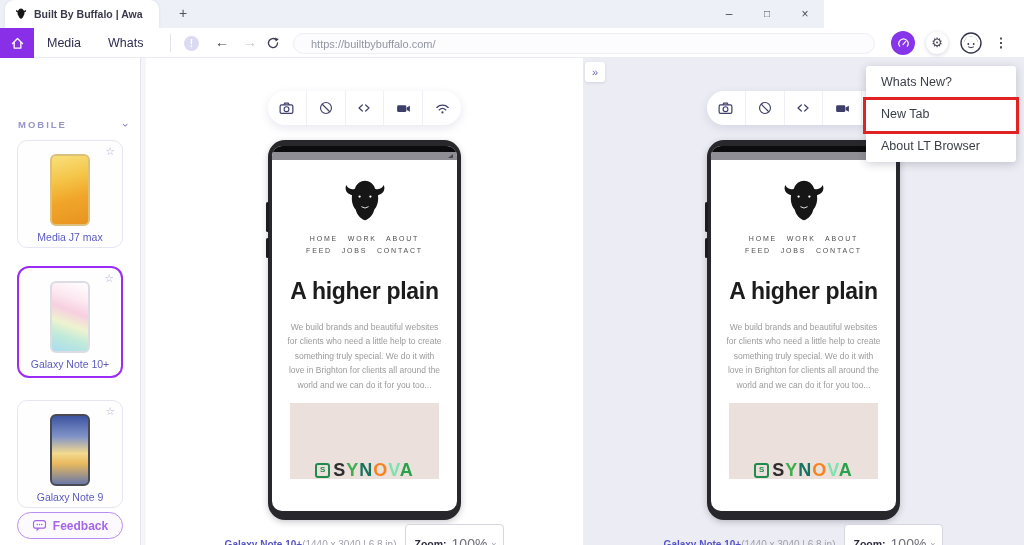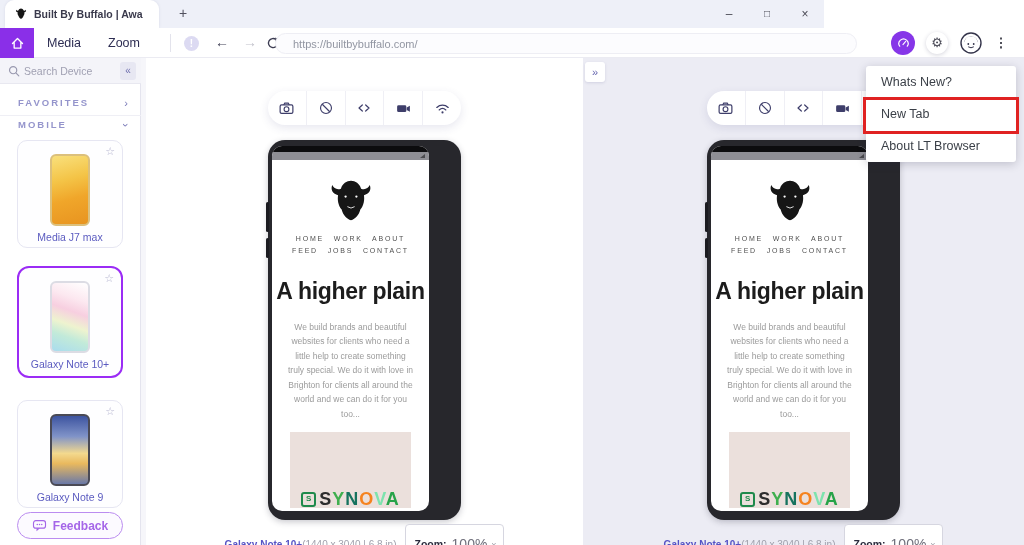--- a/index.html
+++ b/index.html
@@ -18,21 +18,21 @@
   
   .menubar { position:absolute; left:0; top:28px; width:1024px; height:30px; background:#fff; border-bottom:1px solid #ebebf2; }
   .homebtn { position:absolute; left:0; top:0; width:34px; height:30px; background:#8a2fe8; display:flex; align-items:center; justify-content:center; }
   .menuitem { position:absolute; top:0; height:30px; line-height:30px; font-size:12.5px; color:#2d2d52; }
   .mi-media { left:47px; } .mi-help { left:108px; }
   .vsep { position:absolute; left:170px; top:6px; width:1px; height:18px; background:#e3e3ec; }
   .warn { position:absolute; left:184px; top:8px; width:15px; height:15px; border-radius:50%; background:#dcdaf2; color:#fff; font-size:10px; font-weight:700; text-align:center; line-height:15px; }
   .navarrow { position:absolute; top:0; height:30px; line-height:29px; font-size:14px; color:#3c3c52; width:20px; text-align:center; }
   .na-back { left:212px; } .na-fwd { left:240px; color:#c2c2cc; }
   .na-reload { left:266px; top:8px; }
-  .urlbar { position:absolute; left:275px; top:5px; width:582px; height:21px; border-radius:11px; background:#fcfcfe; border:1px solid #eeeef4; display:flex; align-items:center; padding-left:17px; }
+  .urlbar { position:absolute; left:293px; top:5px; width:582px; height:21px; border-radius:11px; background:#fcfcfe; border:1px solid #eeeef4; display:flex; align-items:center; padding-left:17px; }
   .urlbar span { font-size:11px; color:#9296a2; }
   .ltbtn { position:absolute; left:891px; top:3px; width:24px; height:24px; border-radius:50%; background:#8636e8; display:flex; align-items:center; justify-content:center; }
   .gearbtn { position:absolute; left:926px; top:4px; width:22px; height:22px; border-radius:50%; background:#fff; box-shadow:0 1px 4px rgba(40,40,80,.2); text-align:center; line-height:22px; font-size:13px; color:#4c4c58; }
   .avatarbtn { position:absolute; left:960px; top:4px; width:22px; height:22px; }
   .kebab { position:absolute; left:991px; top:0; width:20px; height:30px; text-align:center; line-height:30px; font-size:13px; color:#44444e; font-weight:700; }
 
   
   .sidebar { position:absolute; left:0; top:58px; width:141px; bottom:0; background:#fff; border-right:1px solid #e4e4ee; }
   .side-track { position:absolute; left:141px; top:58px; width:5px; bottom:0; background:#f6f6fa; }
   .searchrow { position:absolute; left:0; top:0; width:141px; height:26px; background:#f4f4f9; border-bottom:1px solid #e8e8f0; }
@@ -61,21 +61,21 @@
   .panel-right { position:absolute; left:437px; top:0; right:0; height:487px; background:#ececf4; }
   .expandbtn { position:absolute; left:2px; top:4px; width:20px; height:20px; background:#fff; border-radius:3px; box-shadow:0 1px 3px rgba(60,60,120,.15); text-align:center; line-height:20px; font-size:11px; color:#6868b0; }
   .devtoolbar { position:absolute; top:33px; width:193px; height:34px; background:#fff; border-radius:17px; box-shadow:0 3px 10px rgba(60,60,120,.12); display:flex; }
   .tbcell { flex:1; display:flex; align-items:center; justify-content:center; }
   .tbcell + .tbcell { border-left:1px solid #efeff5; }
 
   
   .phone { position:absolute; top:82px; width:193px; height:380px; background:#27272c; border-radius:17px; padding:6px 4px 9px; box-shadow:0 2px 6px rgba(40,40,60,.25); }
   .nub { position:absolute; left:-2px; width:3px; background:#1b1b20; border-radius:2px; }
   .nub1 { top:62px; height:30px; } .nub2 { top:98px; height:20px; }
-  .screen { width:157px; height:365px; background:#fff; border-radius:10px; overflow:hidden; position:relative; }
+  .screen { width:185px; height:365px; background:#fff; border-radius:10px; overflow:hidden; position:relative; }
   .statusbar { height:6px; background:#0c0c0e; }
   .ph-urlbar { height:8px; background:#8e8e94; position:relative; }
   .ph-signal { position:absolute; right:4px; top:2px; width:5px; height:4px; background:#4a4a4e; clip-path:polygon(100% 0,100% 100%,0 100%); }
   .site { text-align:center; }
   .site-nav { font-size:7px; letter-spacing:1.8px; word-spacing:6px; color:#4f4f4f; }
   .nav1 { margin-top:10px; } .nav2 { margin-top:5px; }
   .site-heading { margin-top:24px; font-size:23px; font-weight:700; letter-spacing:-.3px; color:#1c1c1c; }
   .site-para { margin-top:15px; padding:0 15px; font-size:8.5px; line-height:1.7; color:#9b9b9b; }
   .pinkblock { margin:11px 18px 0; height:76px; background:#ebe0dc; }
   .synova { margin-top:-19px; display:flex; align-items:center; justify-content:center; gap:3px; }
@@ -118,21 +118,21 @@
   </div>
 </div>
 
 <div class="menubar">
   <div class="homebtn">
     <svg width="15" height="15" viewBox="0 0 18 18">
         <path d="M3 9 L9 3 L15 9 M5 7.5 V14.5 H13 V7.5" stroke="#fff" stroke-width="1.6" fill="none" stroke-linecap="round" stroke-linejoin="round"></path>
       </svg>
   </div>
   <div class="menuitem mi-media">Media</div>
-  <div class="menuitem mi-help">Zoom</div>
+  <div class="menuitem mi-help">Whats</div>
   <div class="vsep"></div>
   <div class="warn">!</div>
   <div class="navarrow na-back">←</div>
   <div class="navarrow na-fwd">→</div>
   <div class="abs na-reload">
     <svg width="14" height="14" viewBox="0 0 16 16">
         <path d="M13.2 8 A5.2 5.2 0 1 1 11.6 4.3" stroke="#3c3c52" stroke-width="1.5" fill="none" stroke-linecap="round"></path>
         <polygon points="10.6,1.8 14.6,3.8 11,6.4" fill="#3c3c52"></polygon>
       </svg>
   </div>
@@ -152,32 +152,20 @@
         <path d="M4.5 9 A6.8 6.8 0 0 1 17.5 9 L17.5 10.5 A5 5 0 0 0 4.5 10.5 Z" fill="#34344a"></path>
         <circle cx="8.3" cy="12" r="0.9" fill="#34344a"></circle>
         <circle cx="13.7" cy="12" r="0.9" fill="#34344a"></circle>
         <path d="M8.5 15 Q11 16.8 13.5 15" stroke="#34344a" stroke-width="1" fill="none" stroke-linecap="round"></path>
       </svg>
   </div>
   <div class="kebab">⋮</div>
 </div>
 
 <div class="sidebar">
-  <div class="searchrow">
-    <svg class="abs" style="left:8px;top:7px" width="12" height="12" viewBox="0 0 14 14">
-        <circle cx="6" cy="6" r="4.2" stroke="#9a9ab0" stroke-width="1.4" fill="none"></circle>
-        <line x1="9.2" y1="9.2" x2="12.6" y2="12.6" stroke="#9a9ab0" stroke-width="1.4" stroke-linecap="round"></line>
-      </svg>
-    <input type="text" placeholder="Search Device" style="">
-    <div class="collapsebtn">«</div>
-  </div>
-  <div class="secrow sec-fav">
-    <span class="seclabel">FAVORITES</span>
-    <span class="secchev">›</span>
-  </div>
   <div class="secrow sec-mob">
     <span class="seclabel">MOBILE</span>
     <span class="secchev rot">›</span>
   </div>
 
   <div class="devcard card1">
     <span class="star">☆</span>
     <div class="miniphone ph-j7"></div>
     <div class="devname">Media J7 max</div>
   </div>

